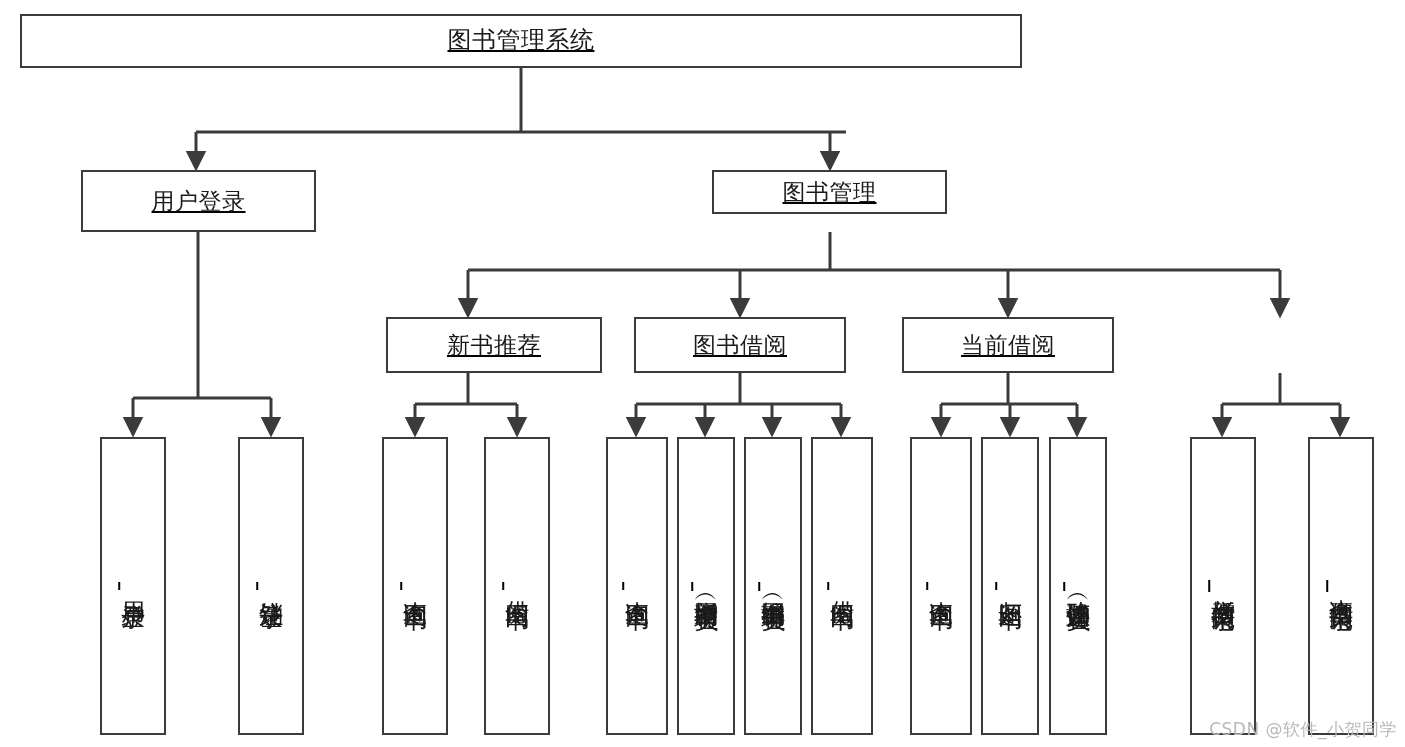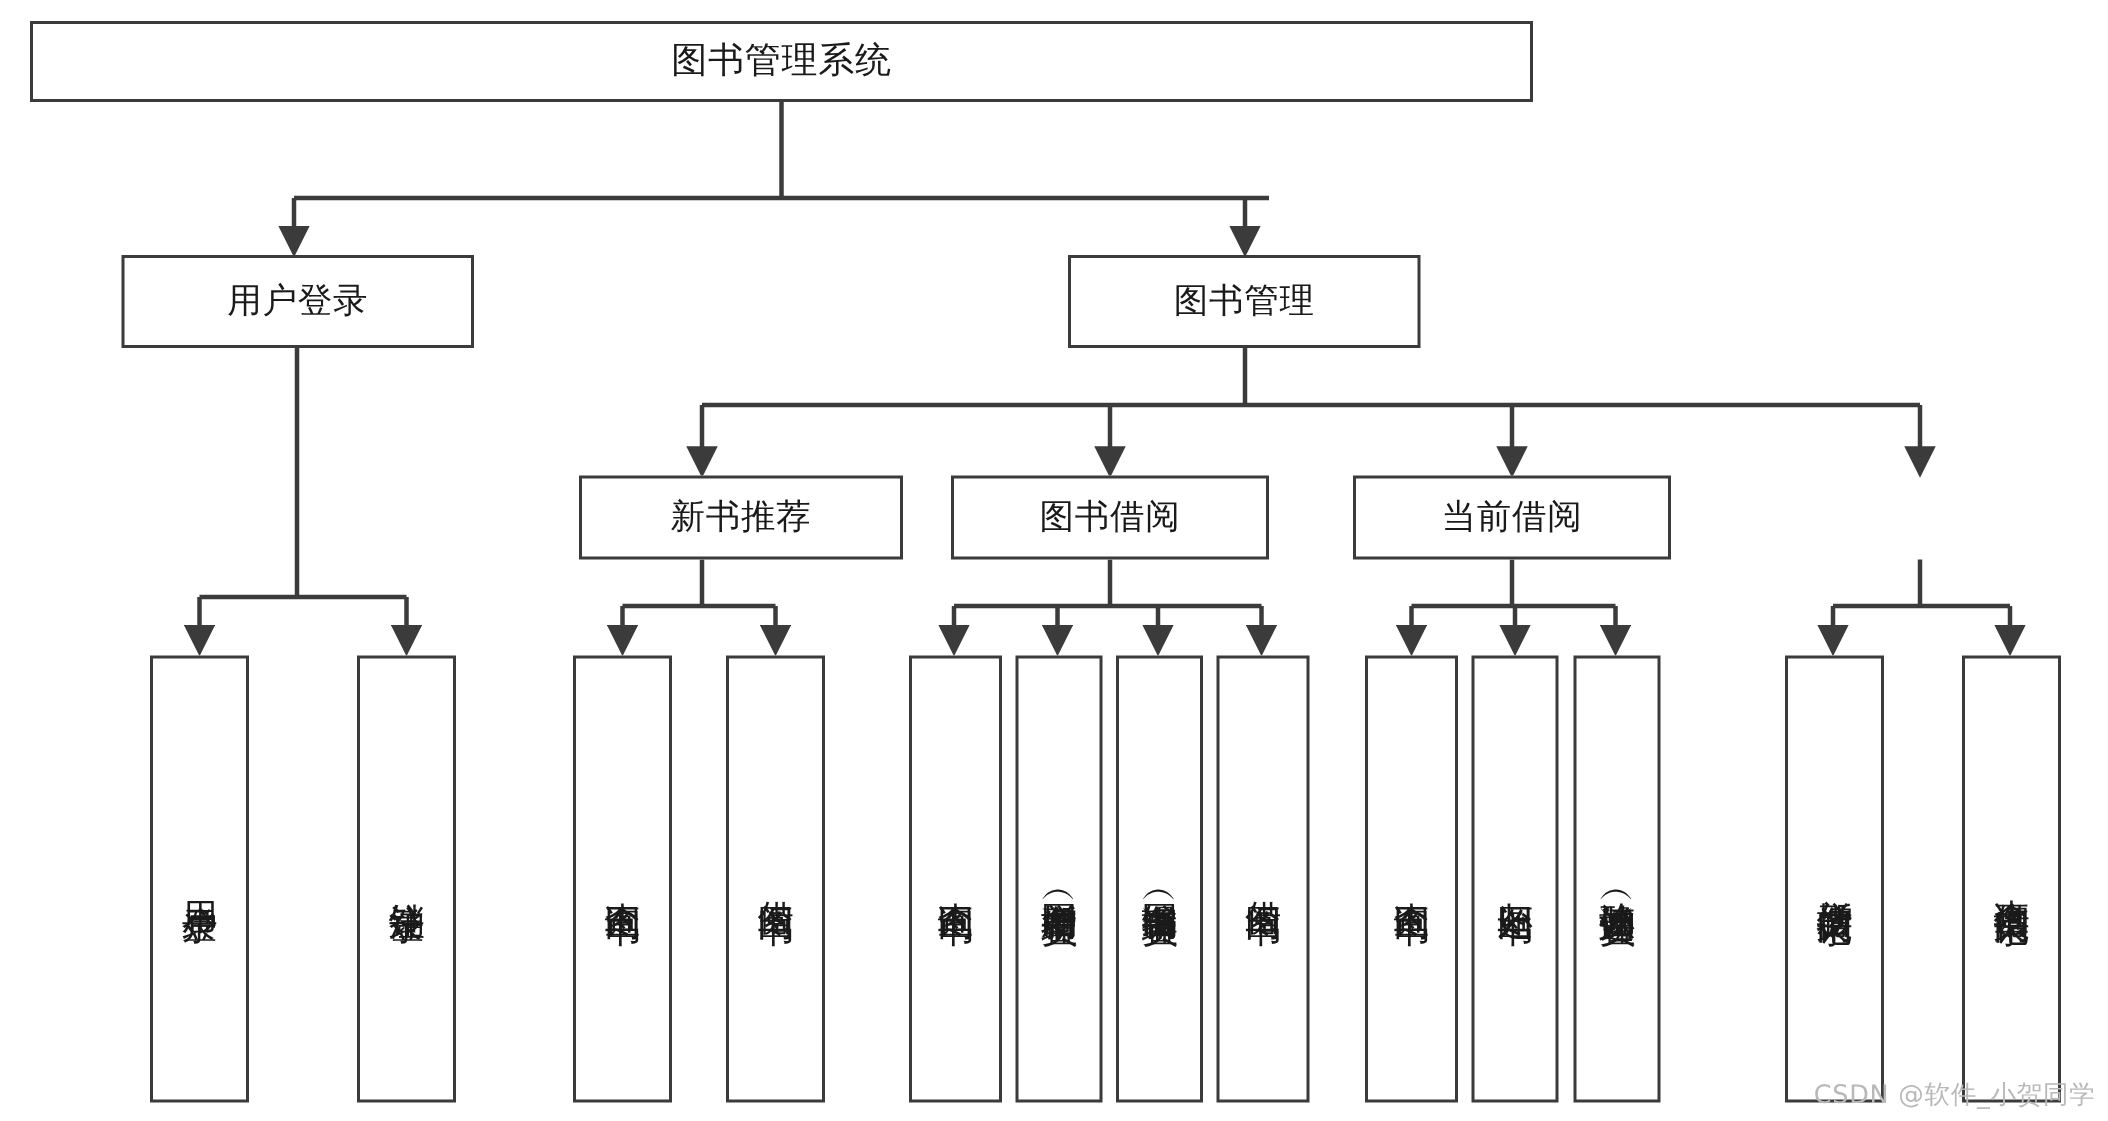--- a/index.html
+++ b/index.html
@@ -28,20 +28,21 @@
   }
   .node {
     position: absolute;
     box-sizing: border-box;
     background: #ffffff;
     border: 2px solid #3b3b3b;
     display: flex;
     align-items: center;
     justify-content: center;
     z-index: 2;
+    text-decoration: underline;
   }
   .node .label {
     color: #1a1a1a;
     text-align: center;
     line-height: 1.08;
     white-space: nowrap;
   }
   .node.horiz .label {
     font-size: 23px;
     letter-spacing: 0.5px;
@@ -134,21 +135,21 @@
     </g>
   </svg>
 
   <div class="node horiz root" style="left:20px; top:14px; width:1002px; height:54px;">
     <span class="label">图书管理系统</span>
   </div>
 
   <div class="node horiz" style="left:81px; top:170px; width:235px; height:62px;">
     <span class="label">用户登录</span>
   </div>
-  <div class="node horiz" style="left:712px; top:170px; width:235px; height:62px;">
+  <div class="node horiz" style="left:712px; top:170px; width:235px; height:44px;">
     <span class="label">图书管理</span>
   </div>
 
   <div class="node horiz" style="left:362px; top:317px; width:216px; height:56px;margin-left:24px;">
     <span class="label">新书推荐</span>
   </div>
   <div class="node horiz" style="left:634px; top:317px; width:212px; height:56px;">
     <span class="label">图书借阅</span>
   </div>
   <div class="node horiz" style="left:902px; top:317px; width:212px; height:56px;">

